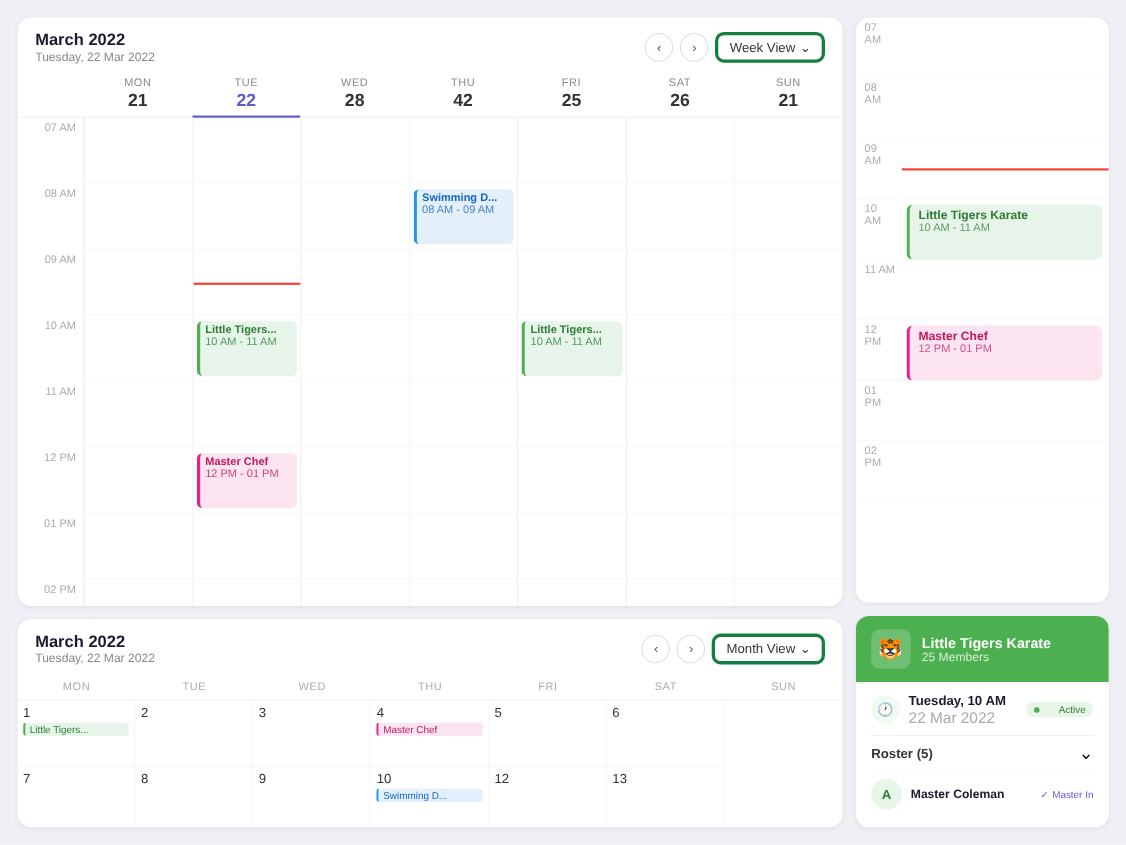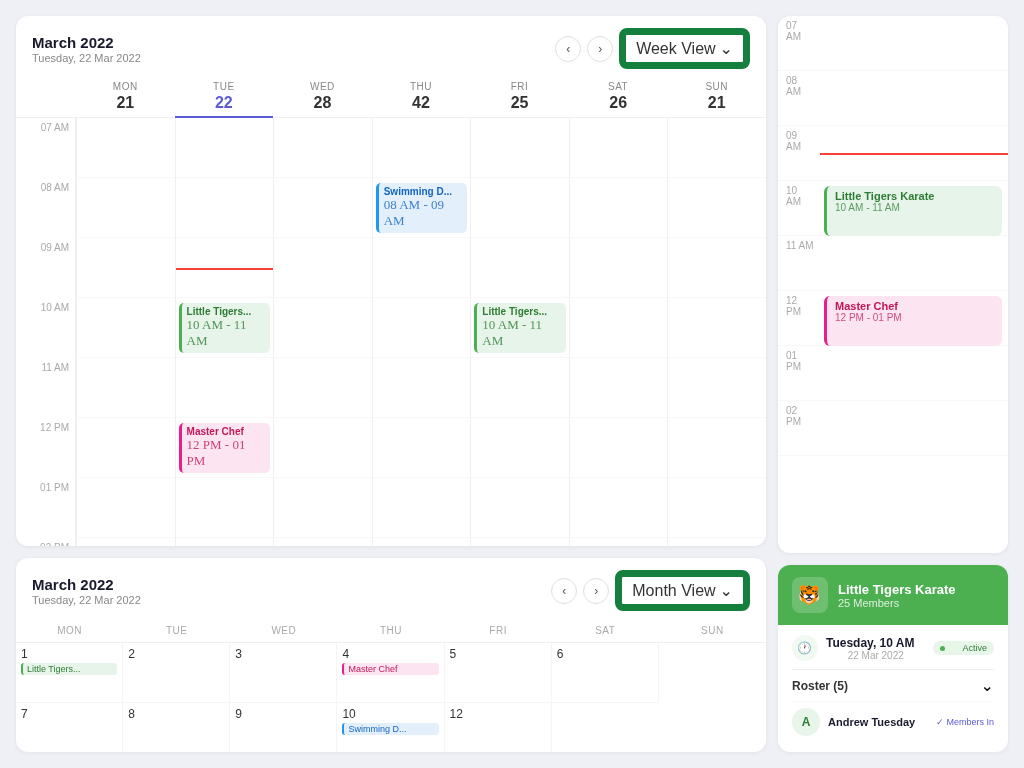--- a/index.html
+++ b/index.html
@@ -75,24 +75,24 @@
       align-items: center;
       justify-content: center;
       font-size: 12px;
       color: #555;
     }
 
     .view-btn {
       display: flex;
       align-items: center;
       gap: 4px;
-      border: 7px solid #15803d;
+      border: 3px solid #15803d;
       border-radius: 8px;
       padding: 4px 10px;
-      font-size: 16px;
+      font-size: 12px;
       color: #333;
       background: #fff;
       cursor: pointer;
     }
 
     
     .week-grid {
       display: grid;
       grid-template-columns: 60px repeat(7, 1fr);
       font-size: 11px;
@@ -153,23 +153,22 @@
       overflow: hidden;
       z-index: 2;
     }
     .event-block .ev-title {
       font-weight: 600;
       white-space: nowrap;
       overflow: hidden;
       text-overflow: ellipsis;
     }
     .event-block .ev-time {
-      font-size: 13px;
+      font-size: 10px;
       opacity: 0.8;
-      font-family: Liberation Serif, serif;
     }
 
     .ev-green { background: #e6f4ea; border-left: 3px solid #4caf50; color: #2e7d32; }
     .ev-pink { background: #fce4f0; border-left: 3px solid #e91e8c; color: #c2185b; }
     .ev-blue { background: #e3f0fb; border-left: 3px solid #2196f3; color: #1565c0; }
 
     .current-time-line {
       position: absolute;
       left: 0;
       right: 0;
@@ -361,23 +360,22 @@
       color: #4caf50;
       flex-shrink: 0;
     }
     .session-info { flex: 1; }
     .session-time {
       font-size: 12px;
       font-weight: 600;
       color: #1a1a2e;
     }
     .session-date {
-      font-size: 10px;
+      font-size: 14px;
       color: #aaa;
-      text-align: center;
     }
     .active-badge {
       font-size: 9px;
       background: #e8f5e9;
       color: #2e7d32;
       border-radius: 10px;
       padding: 2px 7px;
       display: flex;
       align-items: center;
       gap: 17px;
@@ -572,20 +570,23 @@
             <div class="month-cell">
               <div class="month-date-num">9</div>
             </div>
             <div class="month-cell">
               <div class="month-date-num">10</div>
               <div class="month-event-pill pill-blue">Swimming D...</div>
             </div>
             <div class="month-cell">
               <div class="month-date-num">12</div>
             </div>
+            <div class="month-cell">
+              <div class="month-date-num">13</div>
+            </div>
           </div>
         </div>
     </div>
   </div>
 
 </div>
 
 <div class="right-col">
 
   <div class="day-card">
@@ -659,23 +660,23 @@
       </div>
 
       <div class="roster-header">
         <span class="roster-title">Roster (5)</span>
         <span>⌄</span>
       </div>
 
       <div id="roster-list">
           <div class="roster-item">
     <div class="roster-avatar">A</div>
-    <div class="roster-name">Andrew Tuesday</div>
+    <div class="roster-name">Master Coleman</div>
     <div class="checked-badge">
       <span>✓</span>
-      <span>Members In</span>
+      <span>Master In</span>
     </div>
   </div>
         </div>
     </div>
   </div>
 
 </div>
 
 </body></html>

